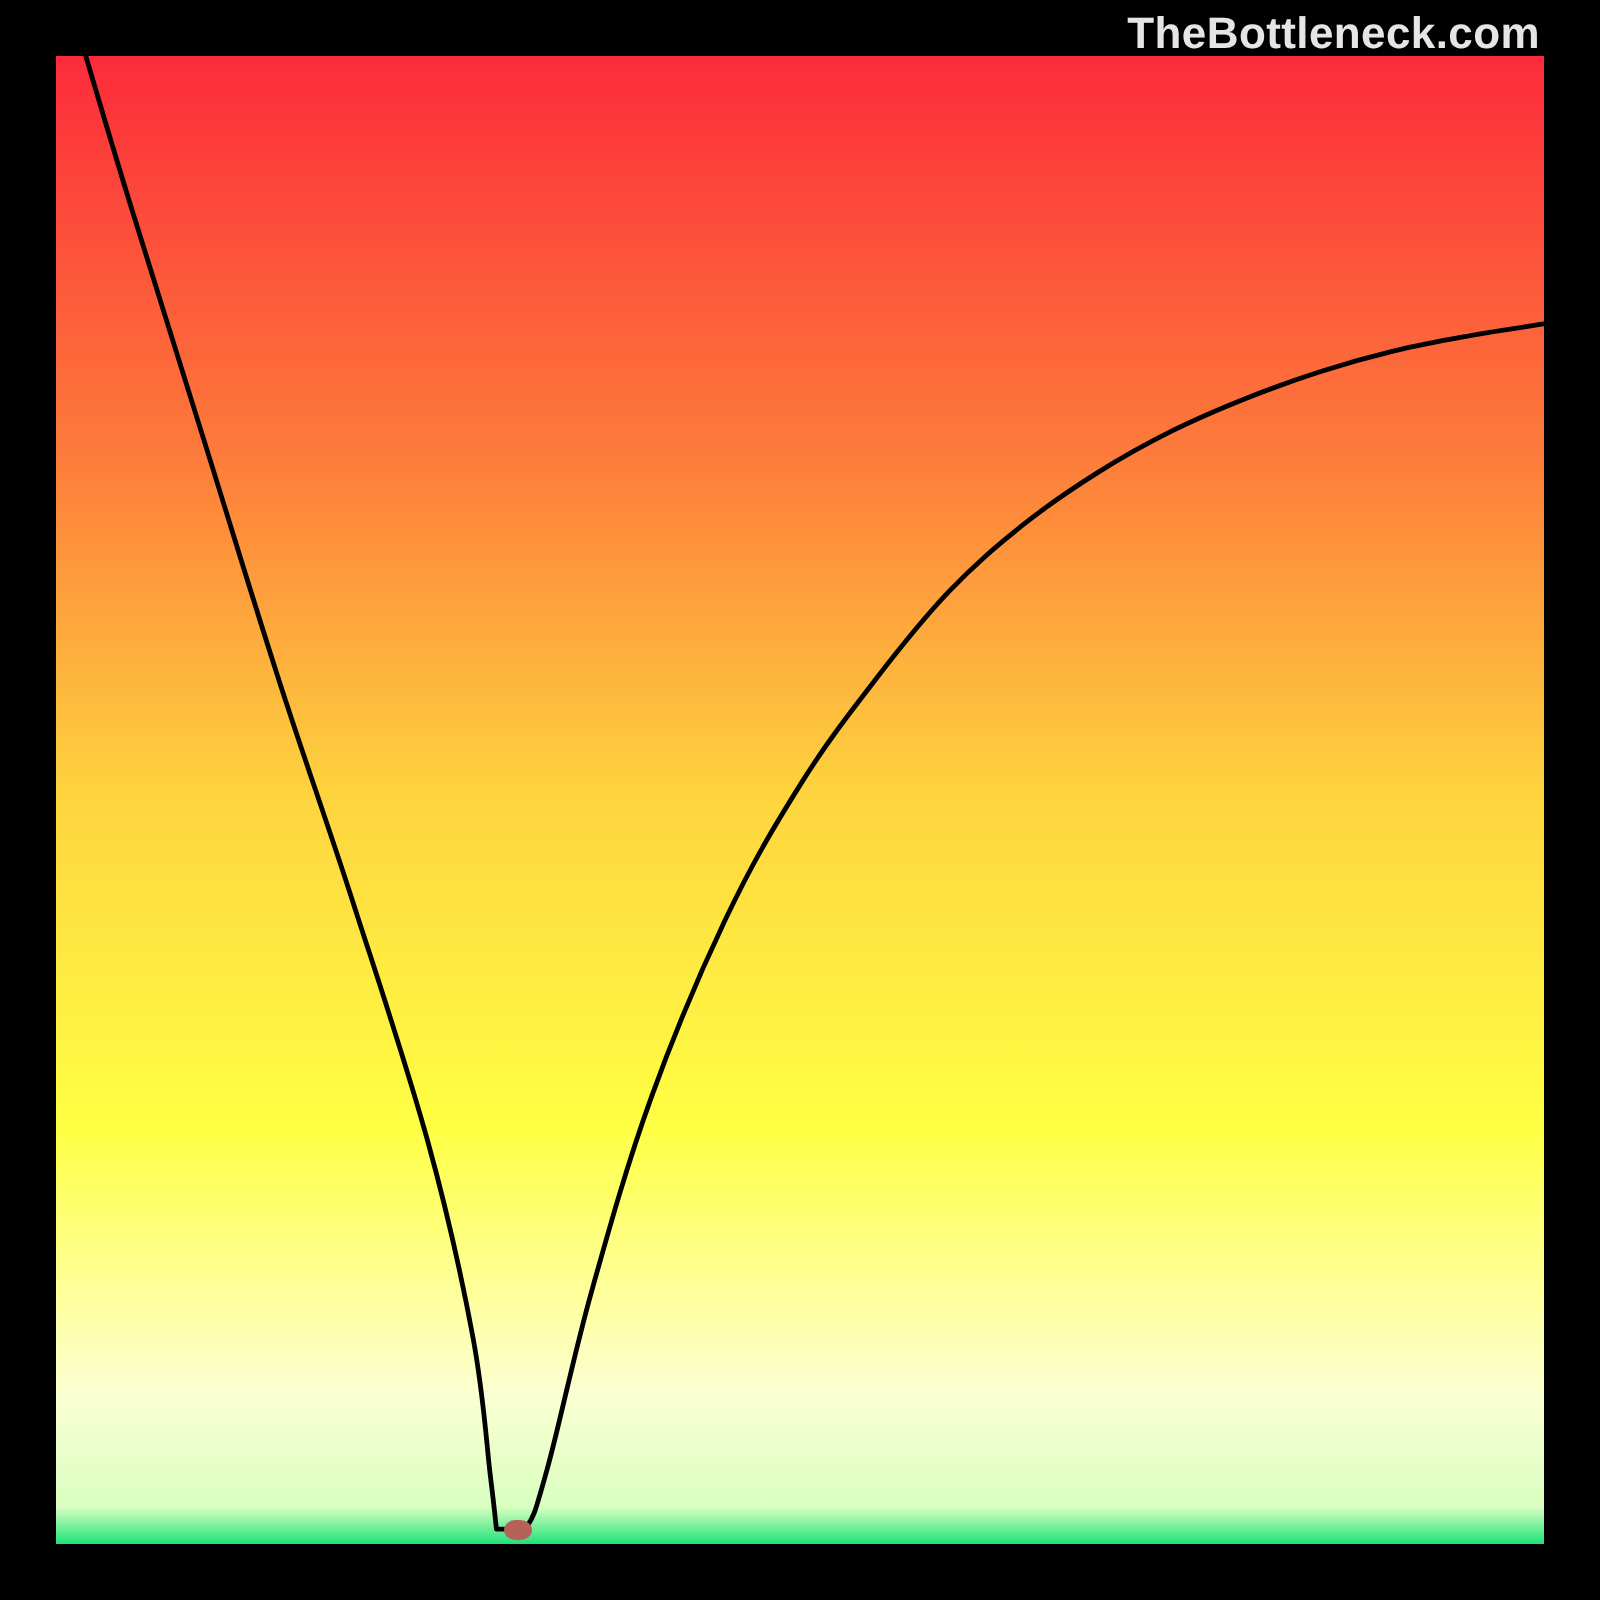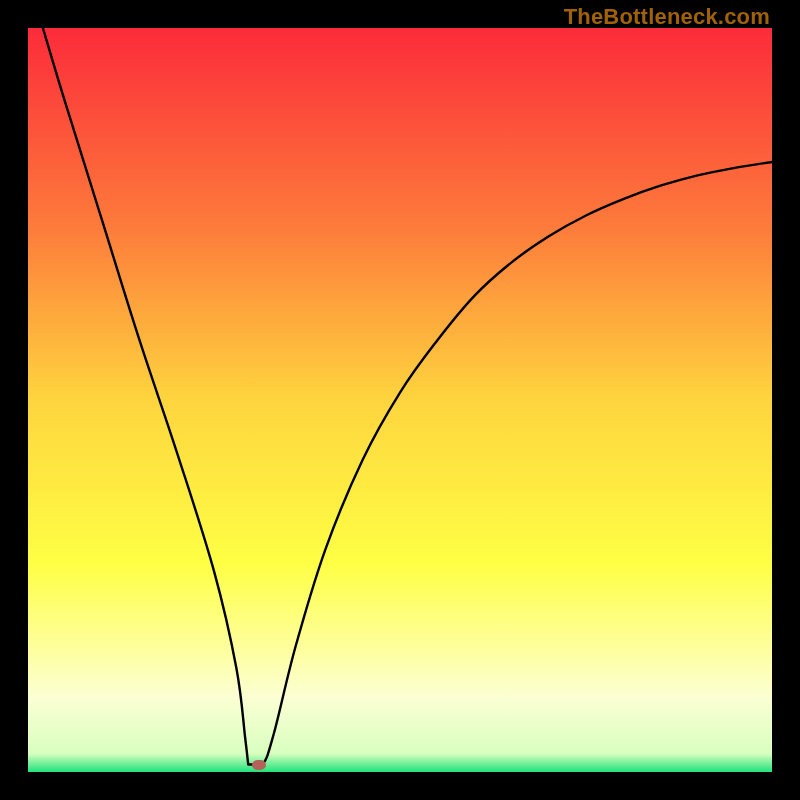--- a/index.html
+++ b/index.html
@@ -26,21 +26,21 @@
     overflow: hidden;
   }
   .gradient-bg {
     position: absolute;
     inset: 0;
   }
   .watermark {
     position: absolute;
     top: 4px;
     right: 30px;
-    color: #a16207;
+    color: #e5e5e5;
     font-size: 22px;
     font-weight: 600;
     letter-spacing: 0.2px;
     user-select: none;
   }
   svg.curve {
     position: absolute;
     inset: 0;
   }
   .marker {

